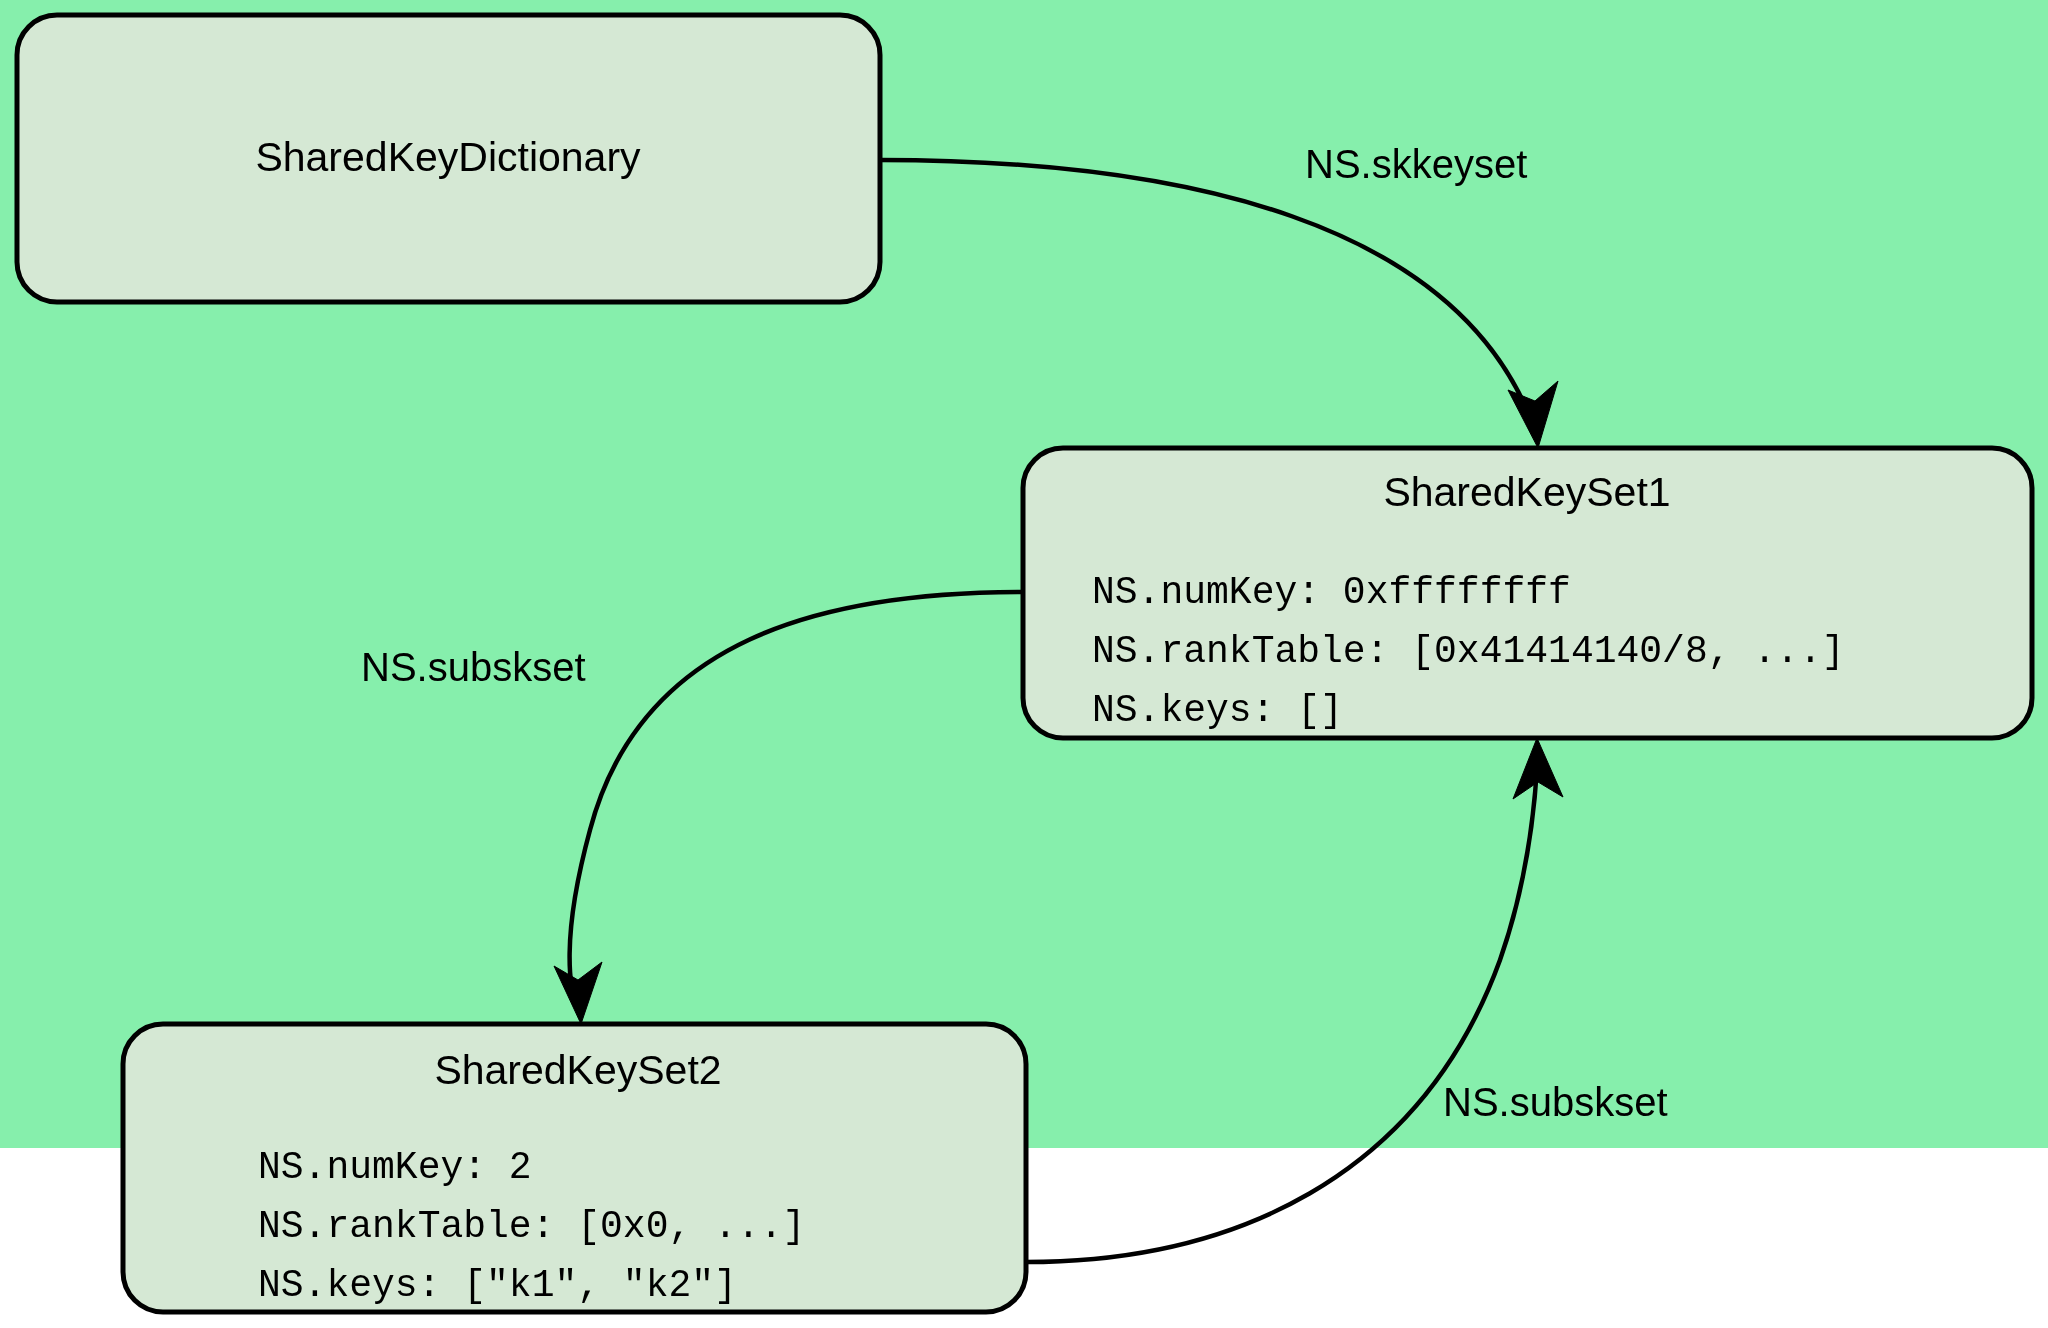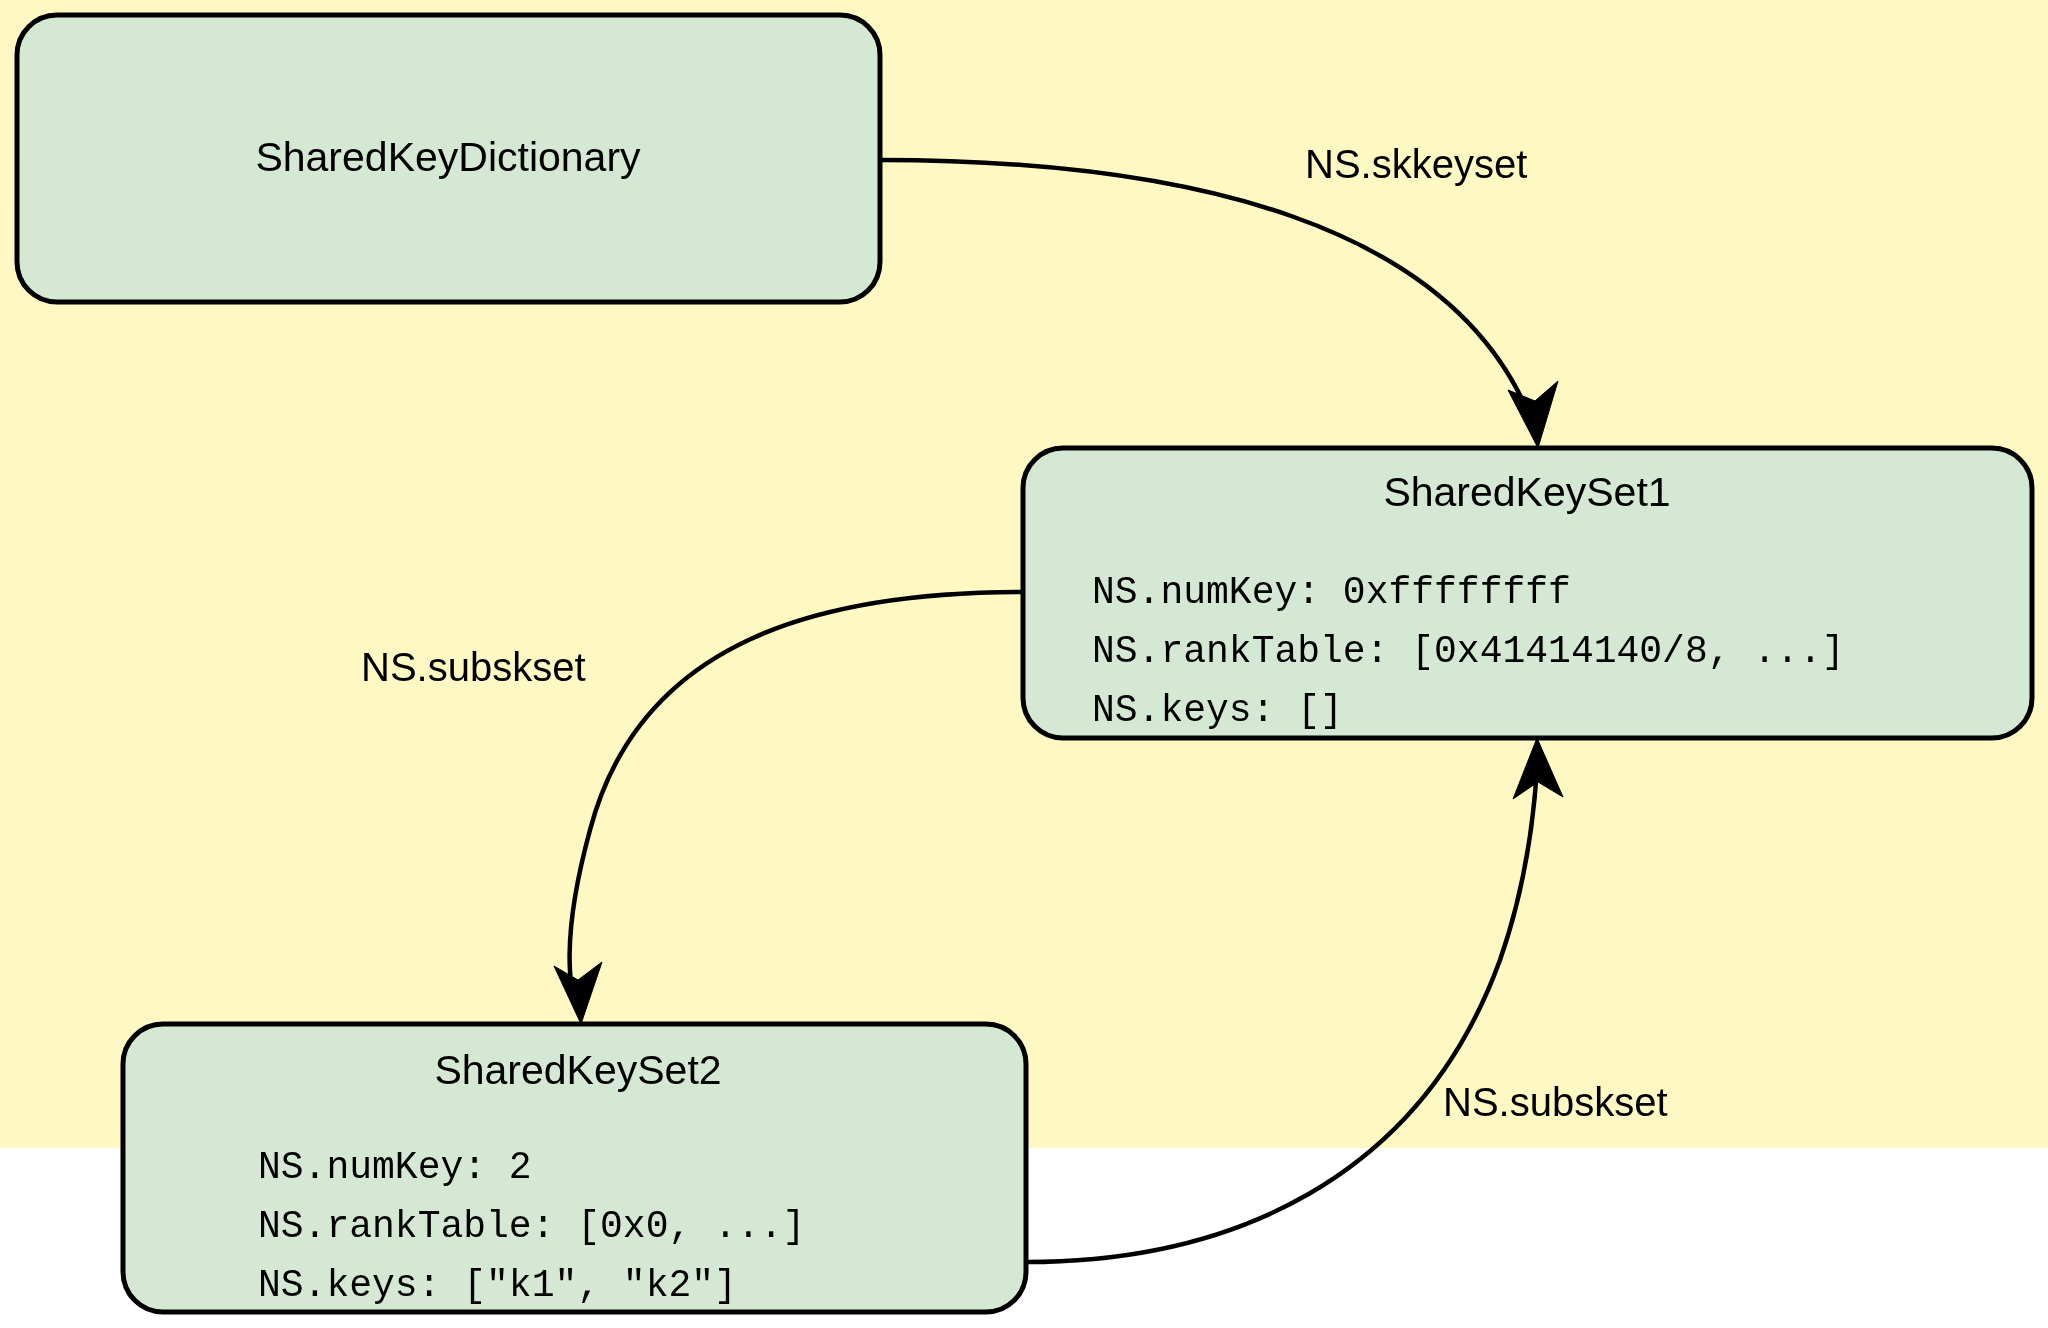--- a/index.html
+++ b/index.html
@@ -10,21 +10,21 @@
   body {
     width: 2048px;
     height: 1328px;
     font-family: "Liberation Sans", sans-serif;
     overflow: hidden;
   }
   #diagram-root {
     position: relative;
     width: 2048px;
     height: 1148px;
-    background: #fef9c3;
+    background: #86efac;
   }
   svg.diagram-canvas {
     position: absolute;
     left: 0;
     top: 0;
     width: 2048px;
     height: 1328px;
     display: block;
   }
   .node-shape {

